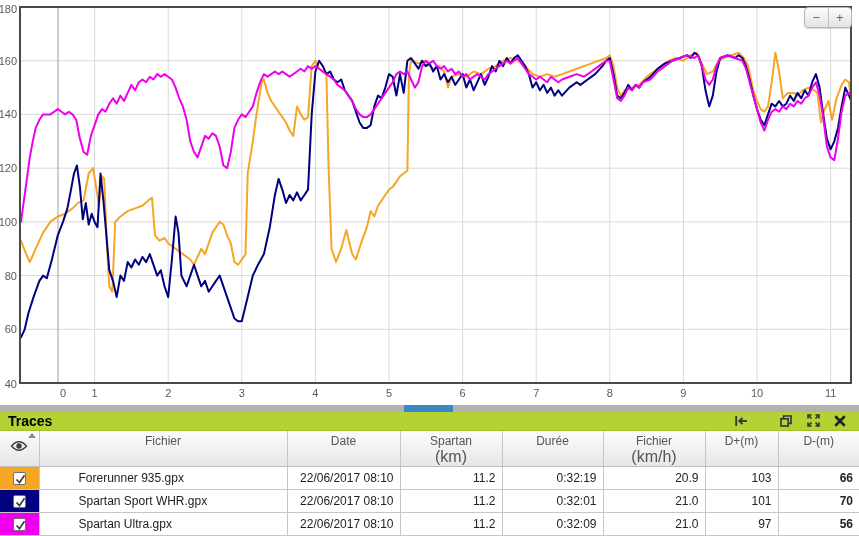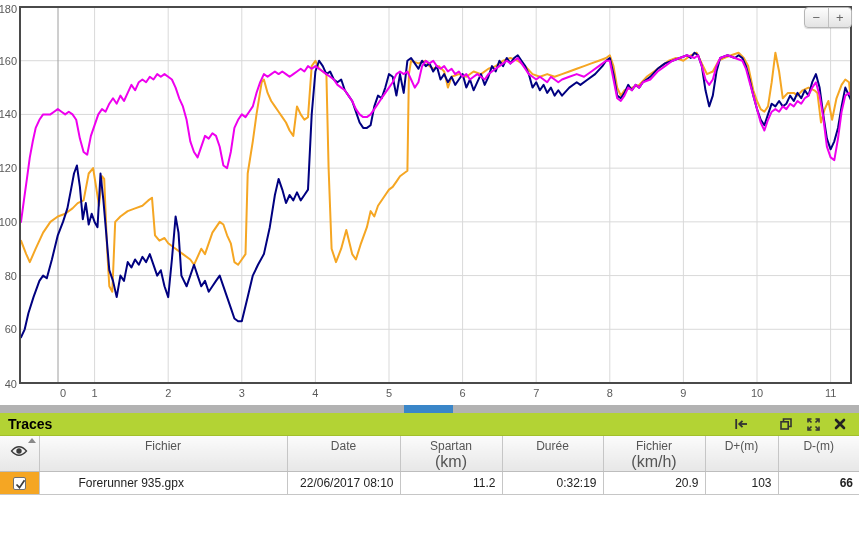--- a/index.html
+++ b/index.html
@@ -197,16 +197,40 @@
                 <path d="M2.5 6.5l3 3.2 5-7.5" fill="none" stroke="#3c3c3c" stroke-width="1.7"></path>
               </svg></span></td>
           <td class="file">Forerunner 935.gpx</td>
           <td class="date">22/06/2017 08:10</td>
           <td class="num">11.2</td>
           <td class="num">0:32:19</td>
           <td class="num">20.9</td>
           <td class="num">103</td>
           <td class="num">66</td>
         </tr>
+        <tr>
+          <td class="eye-cell" style="background: rgb(0, 0, 128);"><span class="cb"><svg width="13" height="13" viewBox="0 0 13 13">
+                <path d="M2.5 6.5l3 3.2 5-7.5" fill="none" stroke="#3c3c3c" stroke-width="1.7"></path>
+              </svg></span></td>
+          <td class="file">Spartan Sport WHR.gpx</td>
+          <td class="date">22/06/2017 08:10</td>
+          <td class="num">11.2</td>
+          <td class="num">0:32:01</td>
+          <td class="num">21.0</td>
+          <td class="num">101</td>
+          <td class="num">70</td>
+        </tr>
+        <tr>
+          <td class="eye-cell" style="background: rgb(238, 0, 238);"><span class="cb"><svg width="13" height="13" viewBox="0 0 13 13">
+                <path d="M2.5 6.5l3 3.2 5-7.5" fill="none" stroke="#3c3c3c" stroke-width="1.7"></path>
+              </svg></span></td>
+          <td class="file">Spartan Ultra.gpx</td>
+          <td class="date">22/06/2017 08:10</td>
+          <td class="num">11.2</td>
+          <td class="num">0:32:09</td>
+          <td class="num">21.0</td>
+          <td class="num">97</td>
+          <td class="num">56</td>
+        </tr>
       </tbody>
   </table>
 
 </div>
 
 </body></html>

